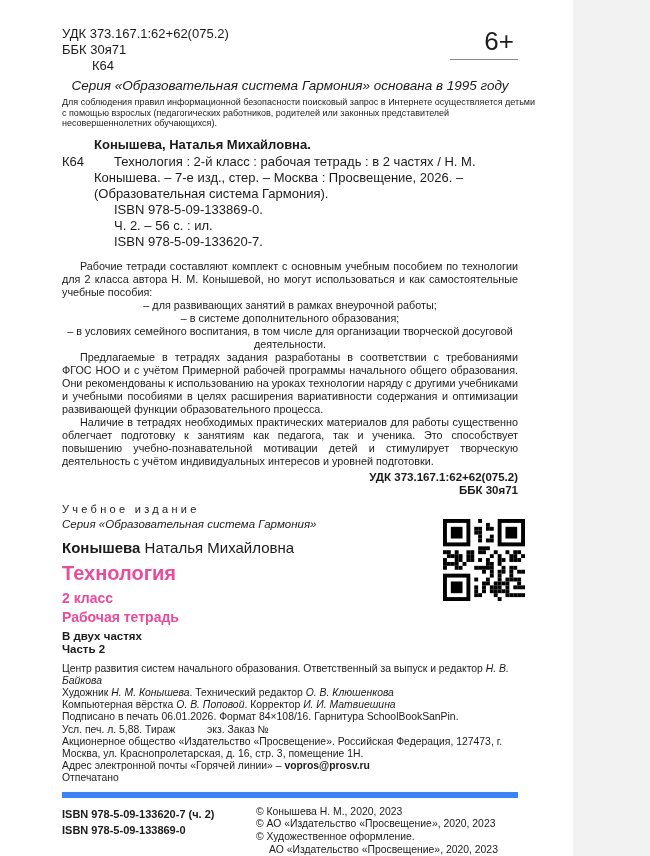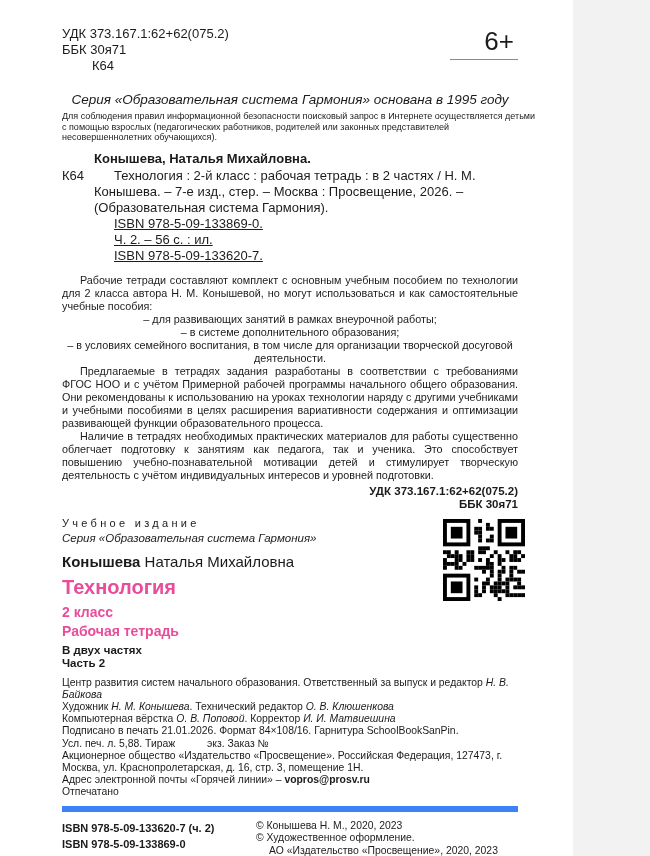--- a/index.html
+++ b/index.html
@@ -3,28 +3,28 @@
 <meta charset="utf-8">
 <style>
   html,body{margin:0;padding:0;background:#f2f2f2;}
   .page{position:relative;width:573px;height:856px;overflow:hidden;background:#fff;color:#1b1b1b;
         font-family:"Liberation Sans","DejaVu Sans",sans-serif;box-sizing:border-box;
         padding:26px 55px 14px 62px;}
   .top-row{display:flex;justify-content:space-between;align-items:flex-start;}
   .codes{font-size:13px;line-height:16px;}
   .codes .code-k{padding-left:30px;}
   .age{font-size:26px;line-height:30px;border-bottom:1px solid #8a8a8a;padding:0 4px 3px 34px;}
-  .series-note{margin-top:18px;text-align:center;font-style:italic;font-size:13.5px;}
+  .series-note{margin-top:4px;text-align:center;font-style:italic;font-size:13.5px;}
   .safety-note{width:478px;margin:4px auto 0;font-size:9px;line-height:10.5px;}
   .author-heading{margin:8px 0 0 32px;font-weight:bold;font-size:13px;}
   .catalog{position:relative;margin-top:2px;font-size:13px;line-height:16px;}
   .catalog-code{position:absolute;left:0;top:0;}
   .catalog-text{margin-left:32px;}
   .catalog-text .desc{margin:0;text-indent:20px;}
-  .catalog-text .sub{margin:0 0 0 20px;text-decoration:underline;}
+  .catalog-text .sub{margin:0 0 0 20px;}
   .annotation{margin-top:10px;font-size:10.8px;line-height:13px;text-align:justify;}
   .annotation p{margin:0;text-indent:18px;}
   .annotation p.bullet{text-indent:0;text-align:center;}
   .udk-right{margin-top:3px;text-align:right;font-weight:bold;font-size:11.5px;line-height:13px;}
   .edition{margin-top:6px;}
   .ed-kind{font-size:11px;letter-spacing:0.30em;}
   .ed-series{margin-top:3px;font-style:italic;font-size:11.5px;}
   .ed-author{margin-top:9px;font-size:15px;}
   .ed-author .surname{font-weight:bold;}
   .ed-title{margin-top:6px;font-size:20px;font-weight:bold;color:var(--accent,#e84d9b);}
@@ -224,33 +224,34 @@
       <rect x="64" y="8" width="12" height="12"></rect>
       <rect x="0" y="56" width="28" height="28"></rect>
       <rect x="4" y="60" width="20" height="20" fill="#fff"></rect>
       <rect x="8" y="64" width="12" height="12"></rect>
     </svg>
 
   <div class="imprint">
     <div><span>Центр развития систем начального образования. Ответственный за выпуск и редактор </span><span class="it">Н. В. Байкова</span></div>
     <div><span>Художник </span><span class="it">Н. М. Конышева</span><span>. Технический редактор </span><span class="it">О. В. Клюшенкова</span></div>
     <div><span>Компьютерная вёрстка </span><span class="it">О. В. Поповой</span><span>. Корректор </span><span class="it">И. И. Матвиешина</span></div>
-    <div>Подписано в печать 21.01.2026. Формат 84×108/16. Гарнитура SchoolBookSanPin.</div>
+    <div>Подписано в печать 06.01.2026. Формат 84×108/16. Гарнитура SchoolBookSanPin.</div>
     <div>Усл. печ. л. 5,88. Тираж&nbsp;&nbsp;&nbsp;&nbsp;&nbsp;&nbsp;&nbsp;&nbsp;&nbsp;&nbsp; экз. Заказ №&nbsp;&nbsp;&nbsp;&nbsp;&nbsp;&nbsp;&nbsp;&nbsp;</div>
     <div>Акционерное общество «Издательство «Просвещение». Российская Федерация, 127473, г. Москва, ул. Краснопролетарская, д. 16, стр. 3, помещение 1Н.</div>
     <div><span>Адрес электронной почты «Горячей линии» – </span><span class="bold">vopros@prosv.ru</span></div>
     <div>Отпечатано</div>
   </div>
 
   <div class="footer">
     <div class="footer-isbn">
       <div>ISBN 978-5-09-133620-7 (ч. 2)</div>
       <div>ISBN 978-5-09-133869-0</div>
     </div>
     <div class="footer-copy">
       <div>©  Конышева Н. М., 2020, 2023</div>
+      <div>©  АО «Издательство «Просвещение», 2020, 2023</div>
       <div>©  Художественное оформление.</div>
       <div class="ind">АО «Издательство «Просвещение», 2020, 2023</div>
       <div class="ind">Все права защищены</div>
     </div>
   </div>
 
 </div>
 
 </body></html>

